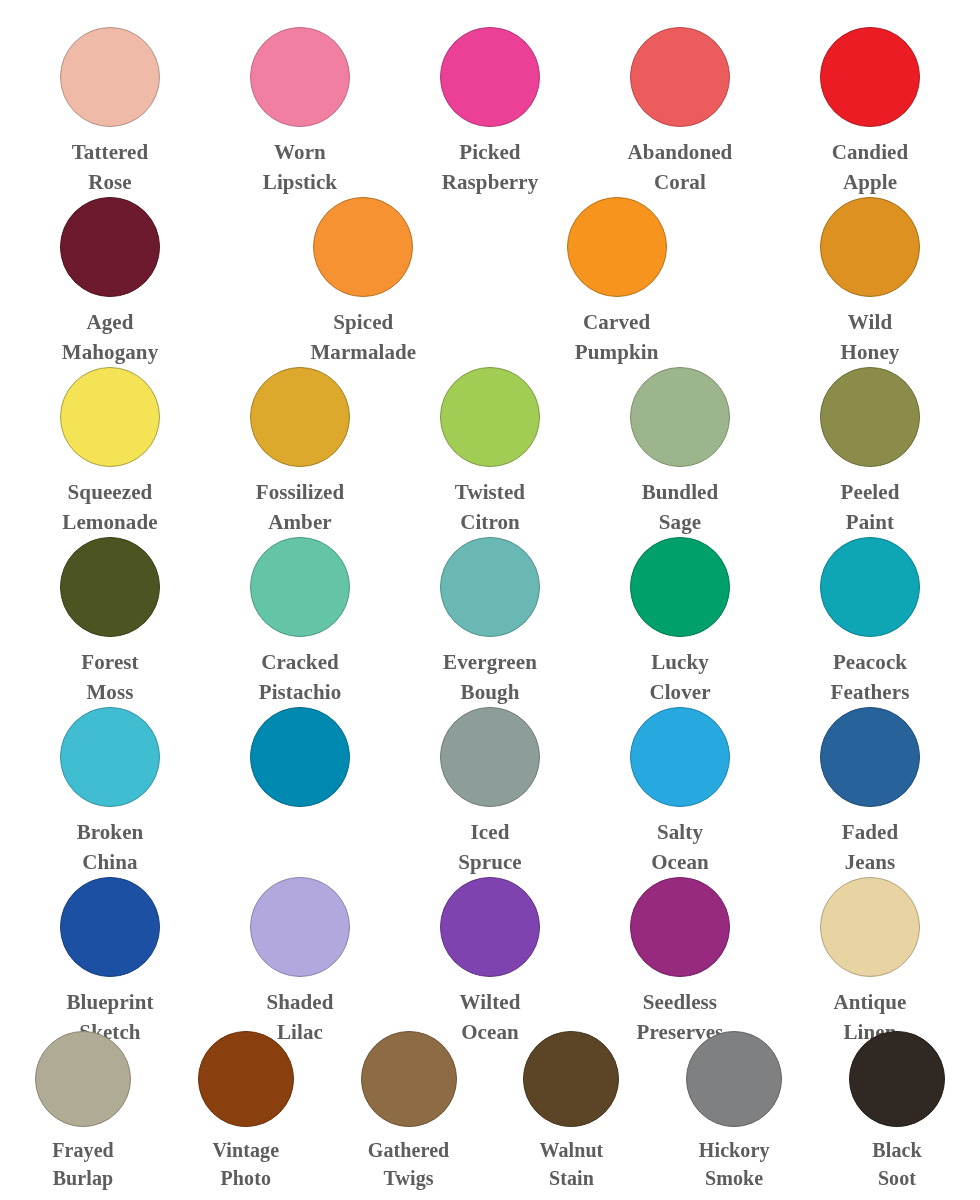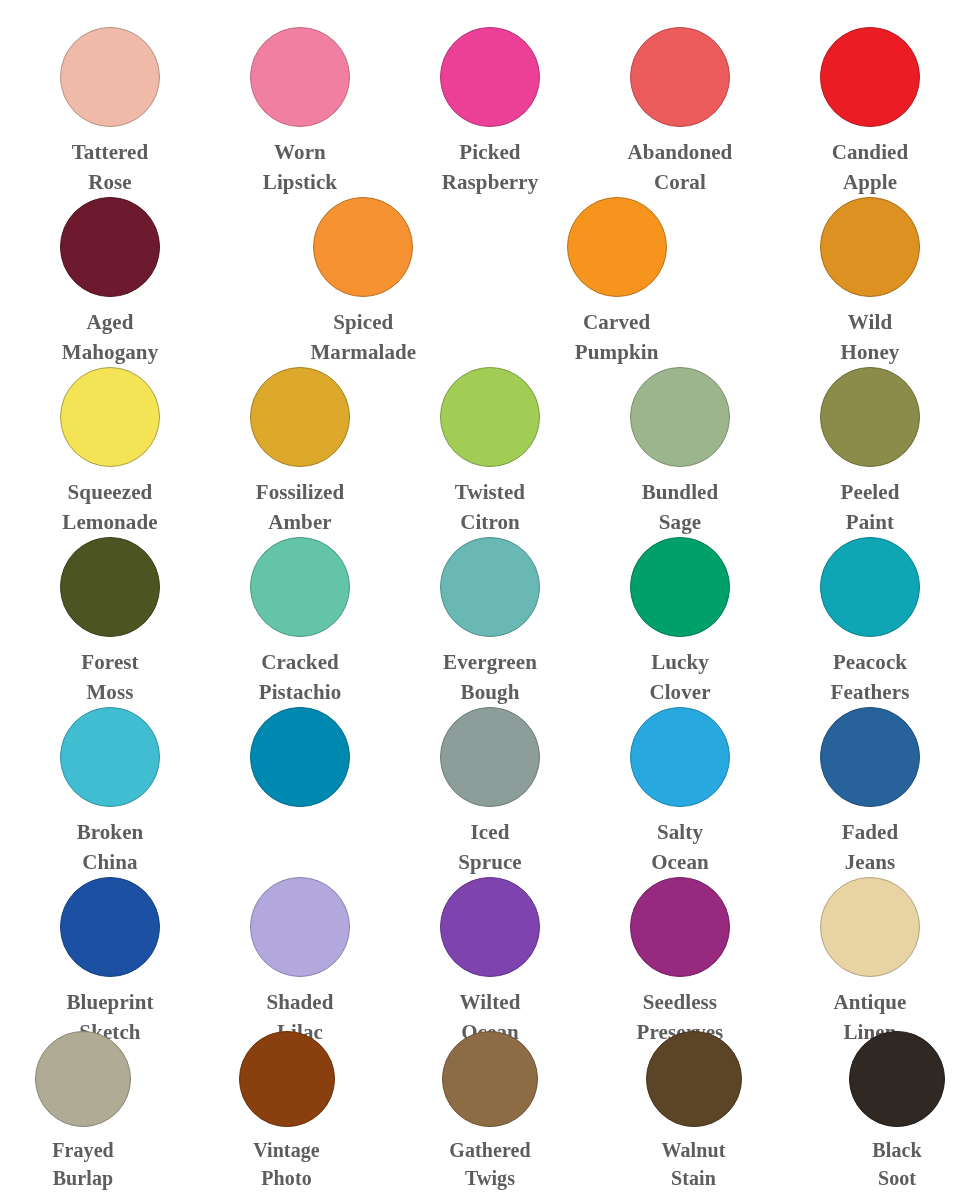--- a/index.html
+++ b/index.html
@@ -264,18 +264,23 @@
         <div class="swatch-disc" style="background: rgb(141, 108, 69); border: 1px solid rgb(109, 84, 54);"></div>
         <div class="swatch-label">Gathered
 Twigs</div>
       </div>
       <div class="swatch-cell">
         <div class="swatch-disc" style="background: rgb(92, 69, 39); border: 1px solid rgb(70, 53, 30);"></div>
         <div class="swatch-label">Walnut
 Stain</div>
       </div>
       <div class="swatch-cell">
+        <div class="swatch-disc" style="background: rgb(127, 128, 130); border: 1px solid rgb(99, 100, 102);"></div>
+        <div class="swatch-label">Hickory
+Smoke</div>
+      </div>
+      <div class="swatch-cell">
         <div class="swatch-disc" style="background: rgb(47, 40, 35); border: 1px solid rgb(36, 30, 27);"></div>
         <div class="swatch-label">Black
 Soot</div>
       </div>
     </div>
   </div>
 
 </body></html>

